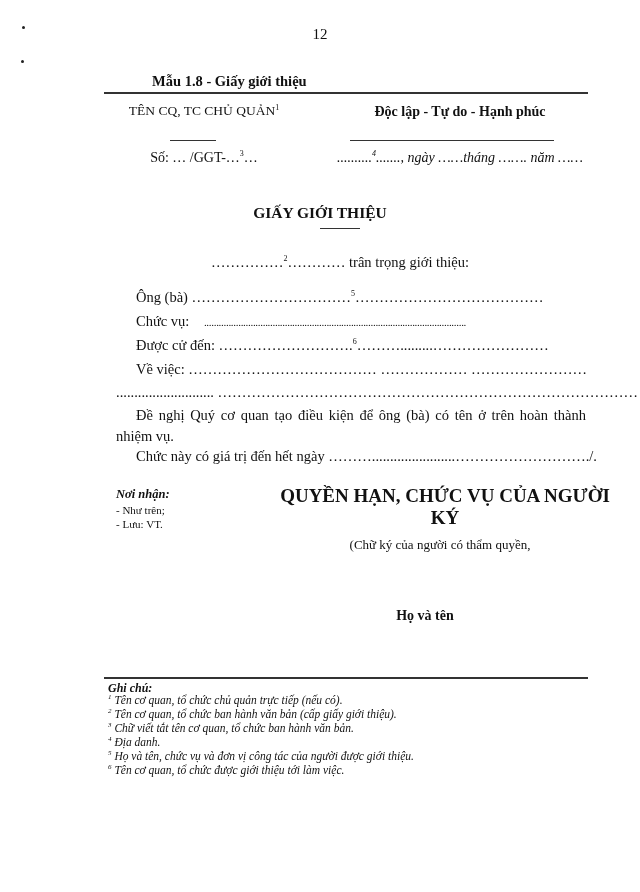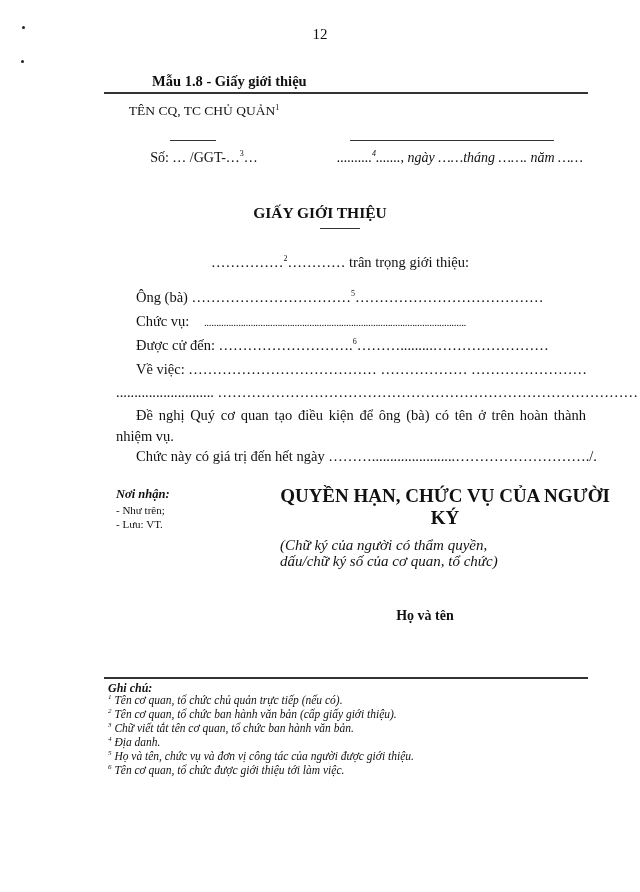--- a/index.html
+++ b/index.html
@@ -19,21 +19,21 @@
     .so { left: 104px; width: 200px; top: 150px; text-align: center; font-size: 14px; }
     .date { left: 300px; width: 320px; top: 150px; text-align: center; font-size: 14px; font-style: italic; }
     .title { left: 0; width: 640px; top: 204px; text-align: center; font-weight: bold; font-size: 15.5px; }
     .intro { left: 0; width: 680px; top: 254px; text-align: center; font-size: 14.5px; }
     .field { left: 136px; font-size: 14.5px; white-space: nowrap; }
     .para { left: 116px; width: 470px; font-size: 14.5px; line-height: 21px; text-indent: 20px; text-align: justify; }
     .valid { left: 136px; font-size: 14.5px; white-space: nowrap; }
     .recv-title { left: 116px; top: 487px; font-size: 12.5px; font-weight: bold; font-style: italic; }
     .recv-item { left: 116px; font-size: 11px; }
     .sign-title { left: 280px; width: 330px; top: 485px; text-align: center; font-size: 19px; font-weight: bold; }
-    .sign-note { left: 280px; width: 320px; top: 537px; text-align: left; font-size: 15px; font-style: italic; line-height: 16px; }
+    .sign-note { left: 280px; width: 320px; top: 537px; text-align: center; font-size: 13px; line-height: 16px; }
     .sign-name { left: 350px; width: 150px; top: 608px; text-align: center; font-size: 14px; font-weight: bold; }
     .notes-title { left: 108px; top: 681px; font-size: 12px; font-weight: bold; font-style: italic; }
     .note { left: 108px; font-size: 11.5px; white-space: nowrap; font-style: italic; }
     .note sup { font-size: 7px; }
   </style>
 </head>
 <body>
 
 <div class="dot-mark" style="left:22px;top:26px;"></div>
 <div class="dot-mark" style="left:21px;top:60px;"></div>
@@ -41,20 +41,21 @@
 <div class="abs page-num">12</div>
 <div class="abs form-code">Mẫu 1.8 - Giấy giới thiệu</div>
 <div class="hr" style="left:104px;width:484px;top:92px;height:1.5px;"></div>
 
 <div class="abs hdr-left">
   <div><span>TÊN CQ, TC CHỦ QUẢN</span><sup>1</sup></div>
 </div>
 <div class="hr" style="left:170px;width:46px;top:140px;"></div>
 
 <div class="abs hdr-right">
+  <div>Độc lập - Tự do - Hạnh phúc</div>
 </div>
 <div class="hr" style="left:350px;width:204px;top:140px;"></div>
 
 <div class="abs so"><span>Số: … /GGT-…</span><sup>3</sup><span>…</span></div>
 <div class="abs date"><span>..........</span><sup>4</sup><span>......., ngày ……tháng ……. năm ……</span></div>
 
 <div class="abs title">GIẤY GIỚI THIỆU</div>
 <div class="hr" style="left:320px;width:40px;top:228px;"></div>
 
 <div class="abs intro"><span>……………</span><sup>2</sup><span>………… trân trọng giới thiệu:</span></div>
@@ -68,21 +69,20 @@
 <div class="abs para" style="top:405px;">Đề nghị Quý cơ quan tạo điều kiện để ông (bà) có tên ở trên hoàn thành nhiệm vụ.</div>
 <div class="abs valid" style="top:448px;">Chức này có giá trị đến hết ngày ……….......................………………………./.</div>
 
 <div class="abs recv-title">Nơi nhận:</div>
 <div class="abs recv-item" style="top:504px;">- Như trên;</div>
 <div class="abs recv-item" style="top:518px;">- Lưu: VT.</div>
 
 <div class="abs sign-title">QUYỀN HẠN, CHỨC VỤ CỦA NGƯỜI KÝ</div>
 <div class="abs sign-note">
   <div>(Chữ ký của người có thẩm quyền,</div>
-  <div>dấu/chữ ký số của cơ quan, tổ chức)</div>
 </div>
 <div class="abs sign-name">Họ và tên</div>
 
 <div class="hr" style="left:104px;width:484px;top:677px;height:1.5px;"></div>
 <div class="abs notes-title">Ghi chú:</div>
 <div class="abs note" style="top:694px;"><sup>1</sup> <span>Tên cơ quan, tổ chức chủ quản trực tiếp (nếu có).</span></div>
 <div class="abs note" style="top:708px;"><sup>2</sup> <span>Tên cơ quan, tổ chức ban hành văn bản (cấp giấy giới thiệu).</span></div>
 <div class="abs note" style="top:722px;"><sup>3</sup> <span>Chữ viết tắt tên cơ quan, tổ chức ban hành văn bản.</span></div>
 <div class="abs note" style="top:736px;"><sup>4</sup> <span>Địa danh.</span></div>
 <div class="abs note" style="top:750px;"><sup>5</sup> <span>Họ và tên, chức vụ và đơn vị công tác của người được giới thiệu.</span></div>

